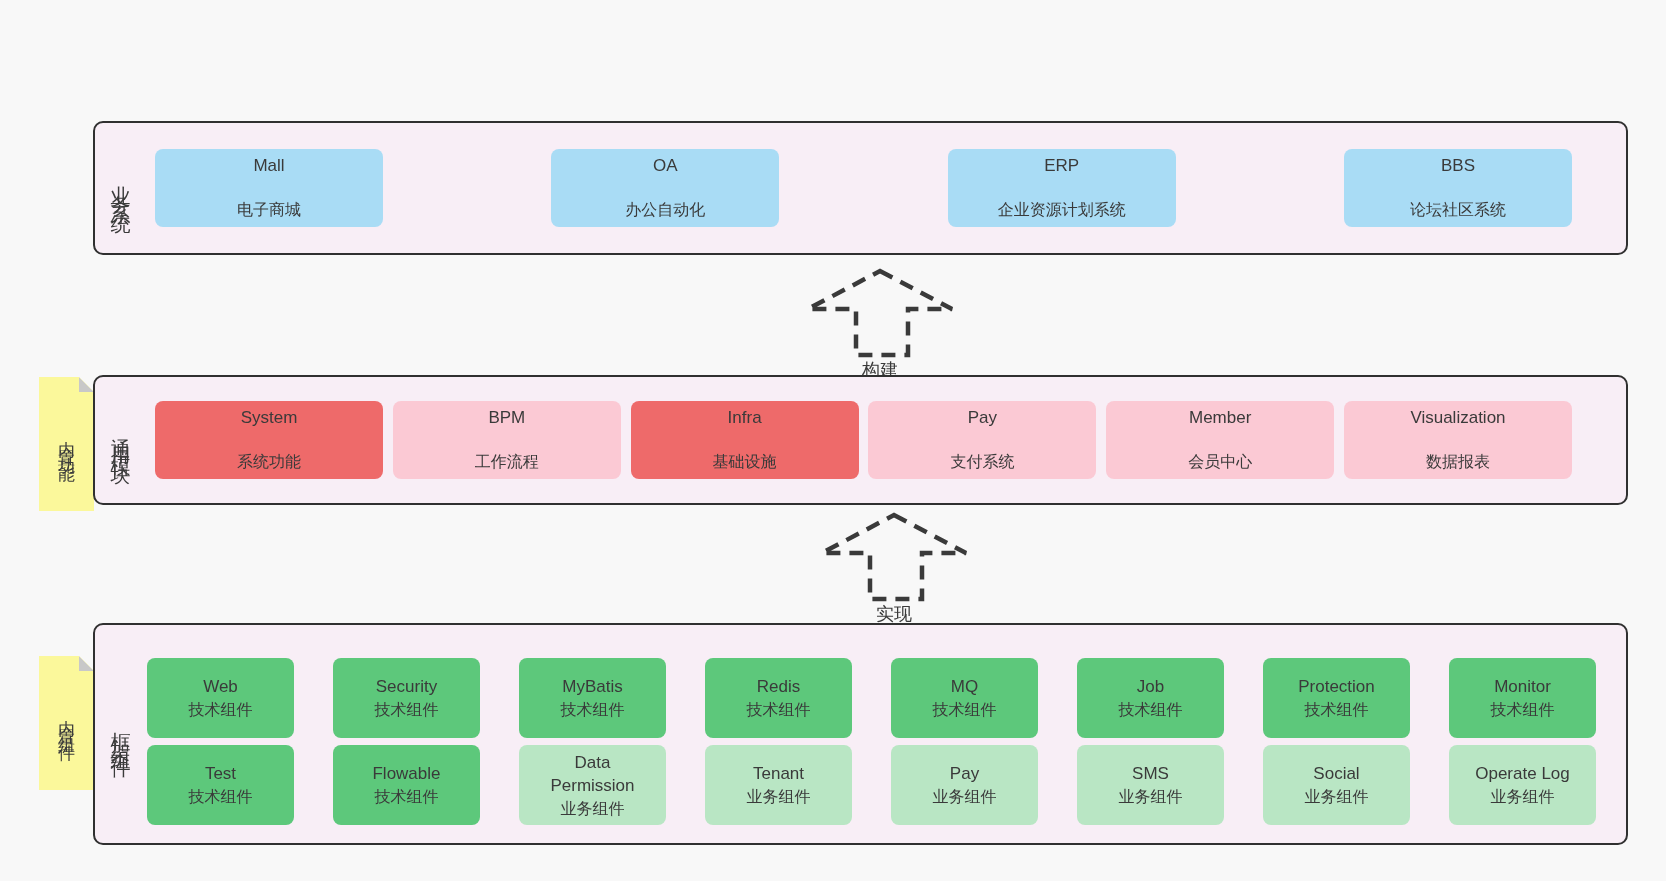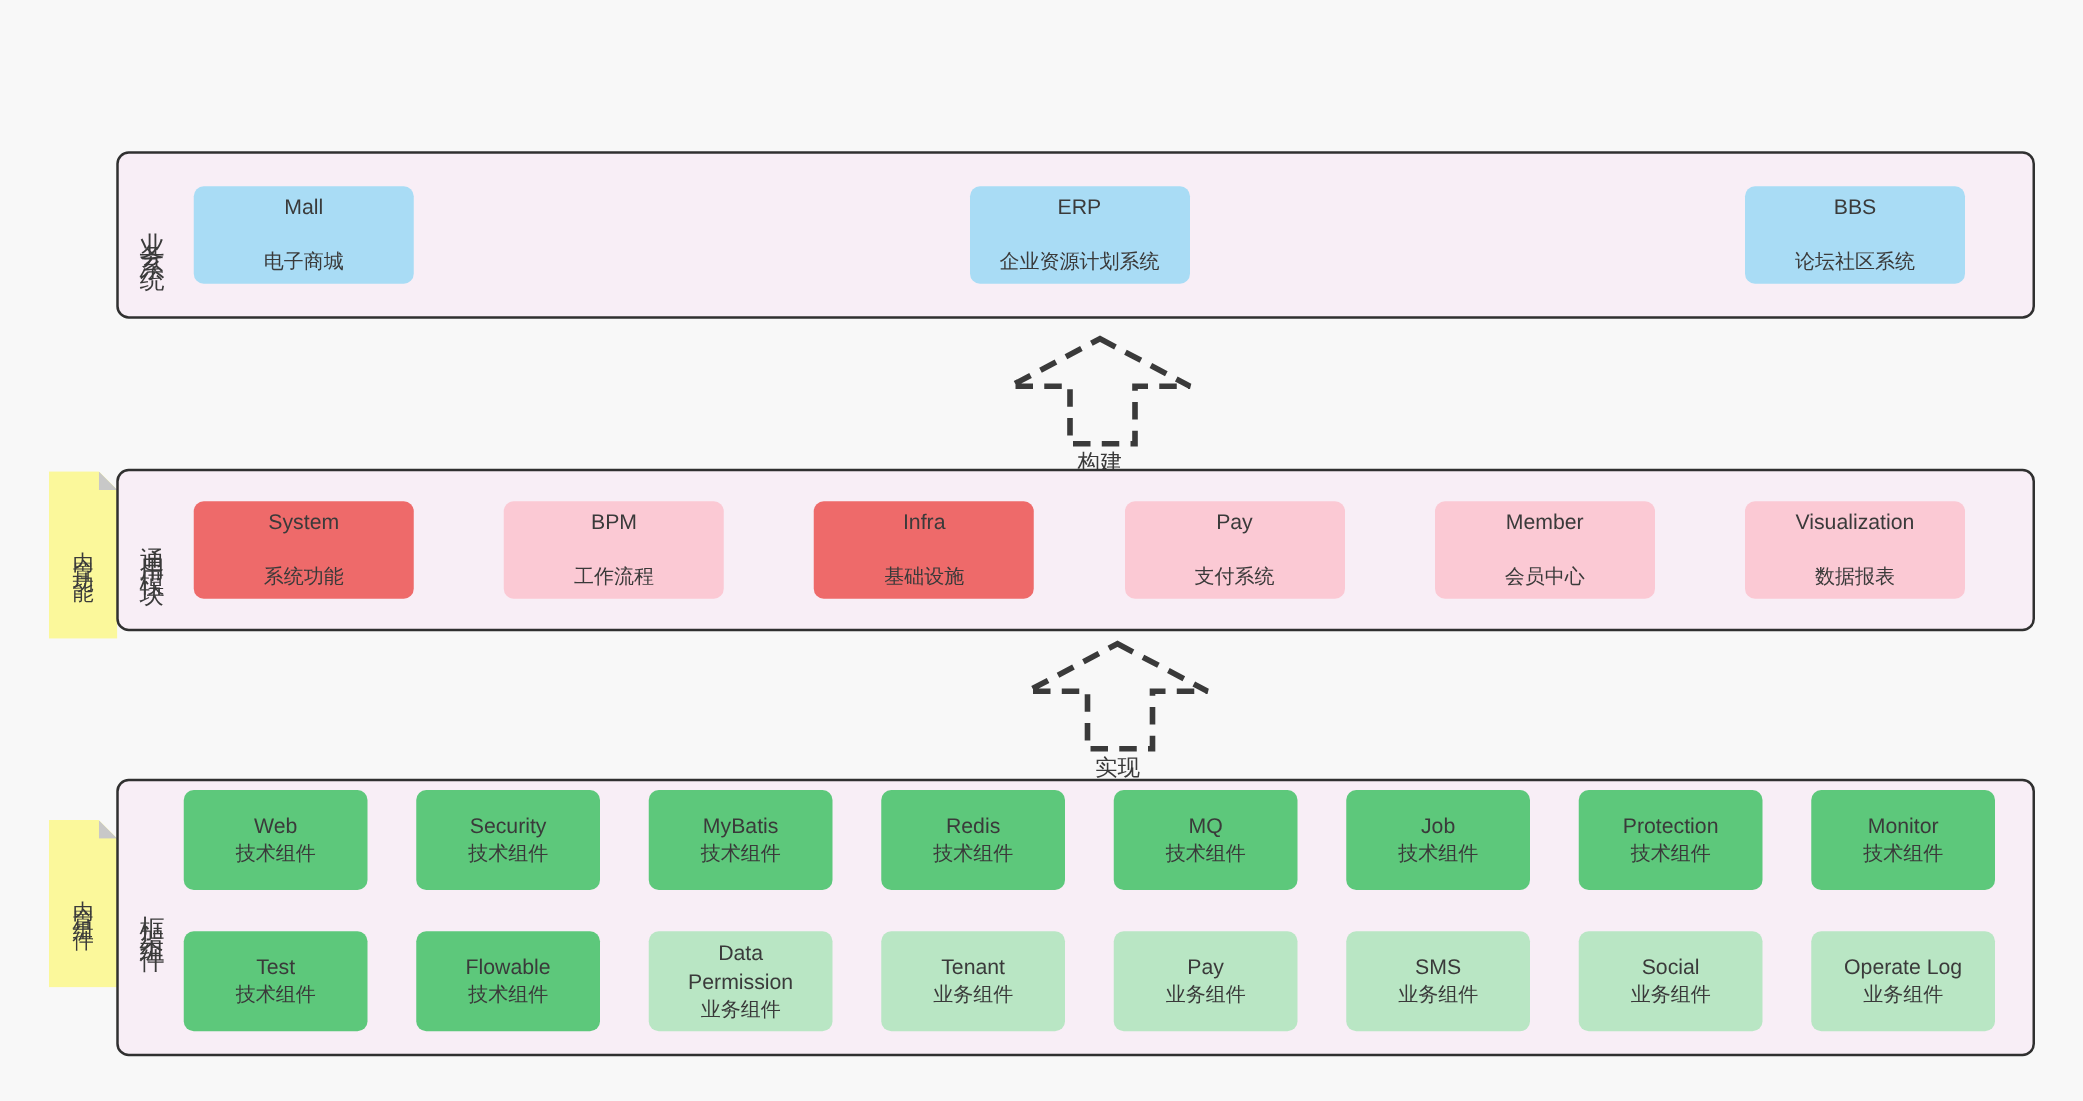--- a/index.html
+++ b/index.html
@@ -13,26 +13,26 @@
   #layer-modules{top:375px;height:130px;}
   #layer-components{top:623px;height:222px;}
 
   .vlabel{position:absolute;left:13px;top:50%;transform:translateY(-50%);
           writing-mode:vertical-lr;text-orientation:upright;font-size:20px;letter-spacing:9px;
           color:var(--text,#3a3a3a);white-space:nowrap;}
 
   .boxes{position:absolute;display:flex;justify-content:space-between;align-items:center;}
   .boxes.six{left:60px;right:54px;top:0;bottom:0;}
   .boxes.eight{left:52px;right:30px;}
-  #layer-components .row1{top:7px;}
+  #layer-components .row1{top:33px;}
   #layer-components .row2{top:120px;}
 
   .box{display:flex;flex-direction:column;align-items:center;justify-content:center;
        text-align:center;border-radius:8px;line-height:26px;color:var(--text,#3a3a3a);}
-  .boxes.six .box{width:176px;height:78px;gap:18px;}
+  .boxes.six .box{width:228px;height:78px;gap:18px;}
   .boxes.eight .box{width:147px;height:80px;line-height:23px;padding:0 12px;box-sizing:border-box;}
   .box .en{font-size:17px;}
   .box .zh{font-size:16px;}
   .blue{background:var(--box-blue,#a9dcf5);}
   .red{background:var(--box-red,#ee6a6a);}
   .pink{background:var(--box-pink,#fbc9d4);}
   .gdark{background:var(--box-green-dark,#5dc87b);}
   .glight{background:var(--box-green-light,#b9e6c4);}
 
   
@@ -62,20 +62,24 @@
 <div class="canvas">
 
   <section class="layer" id="layer-business">
     <div class="vlabel">业务系统</div>
     <div class="boxes six">
       <div class="box blue">
         <span class="en">Mall</span>
         <span class="zh">电子商城</span>
       </div>
       <div class="box blue">
+        <span class="en">OA</span>
+        <span class="zh">办公自动化</span>
+      </div>
+      <div class="box blue">
         <span class="en">ERP</span>
         <span class="zh">企业资源计划系统</span>
       </div>
       <div class="box blue">
         <span class="en">BBS</span>
         <span class="zh">论坛社区系统</span>
       </div>
     </div>
   </section>
 

